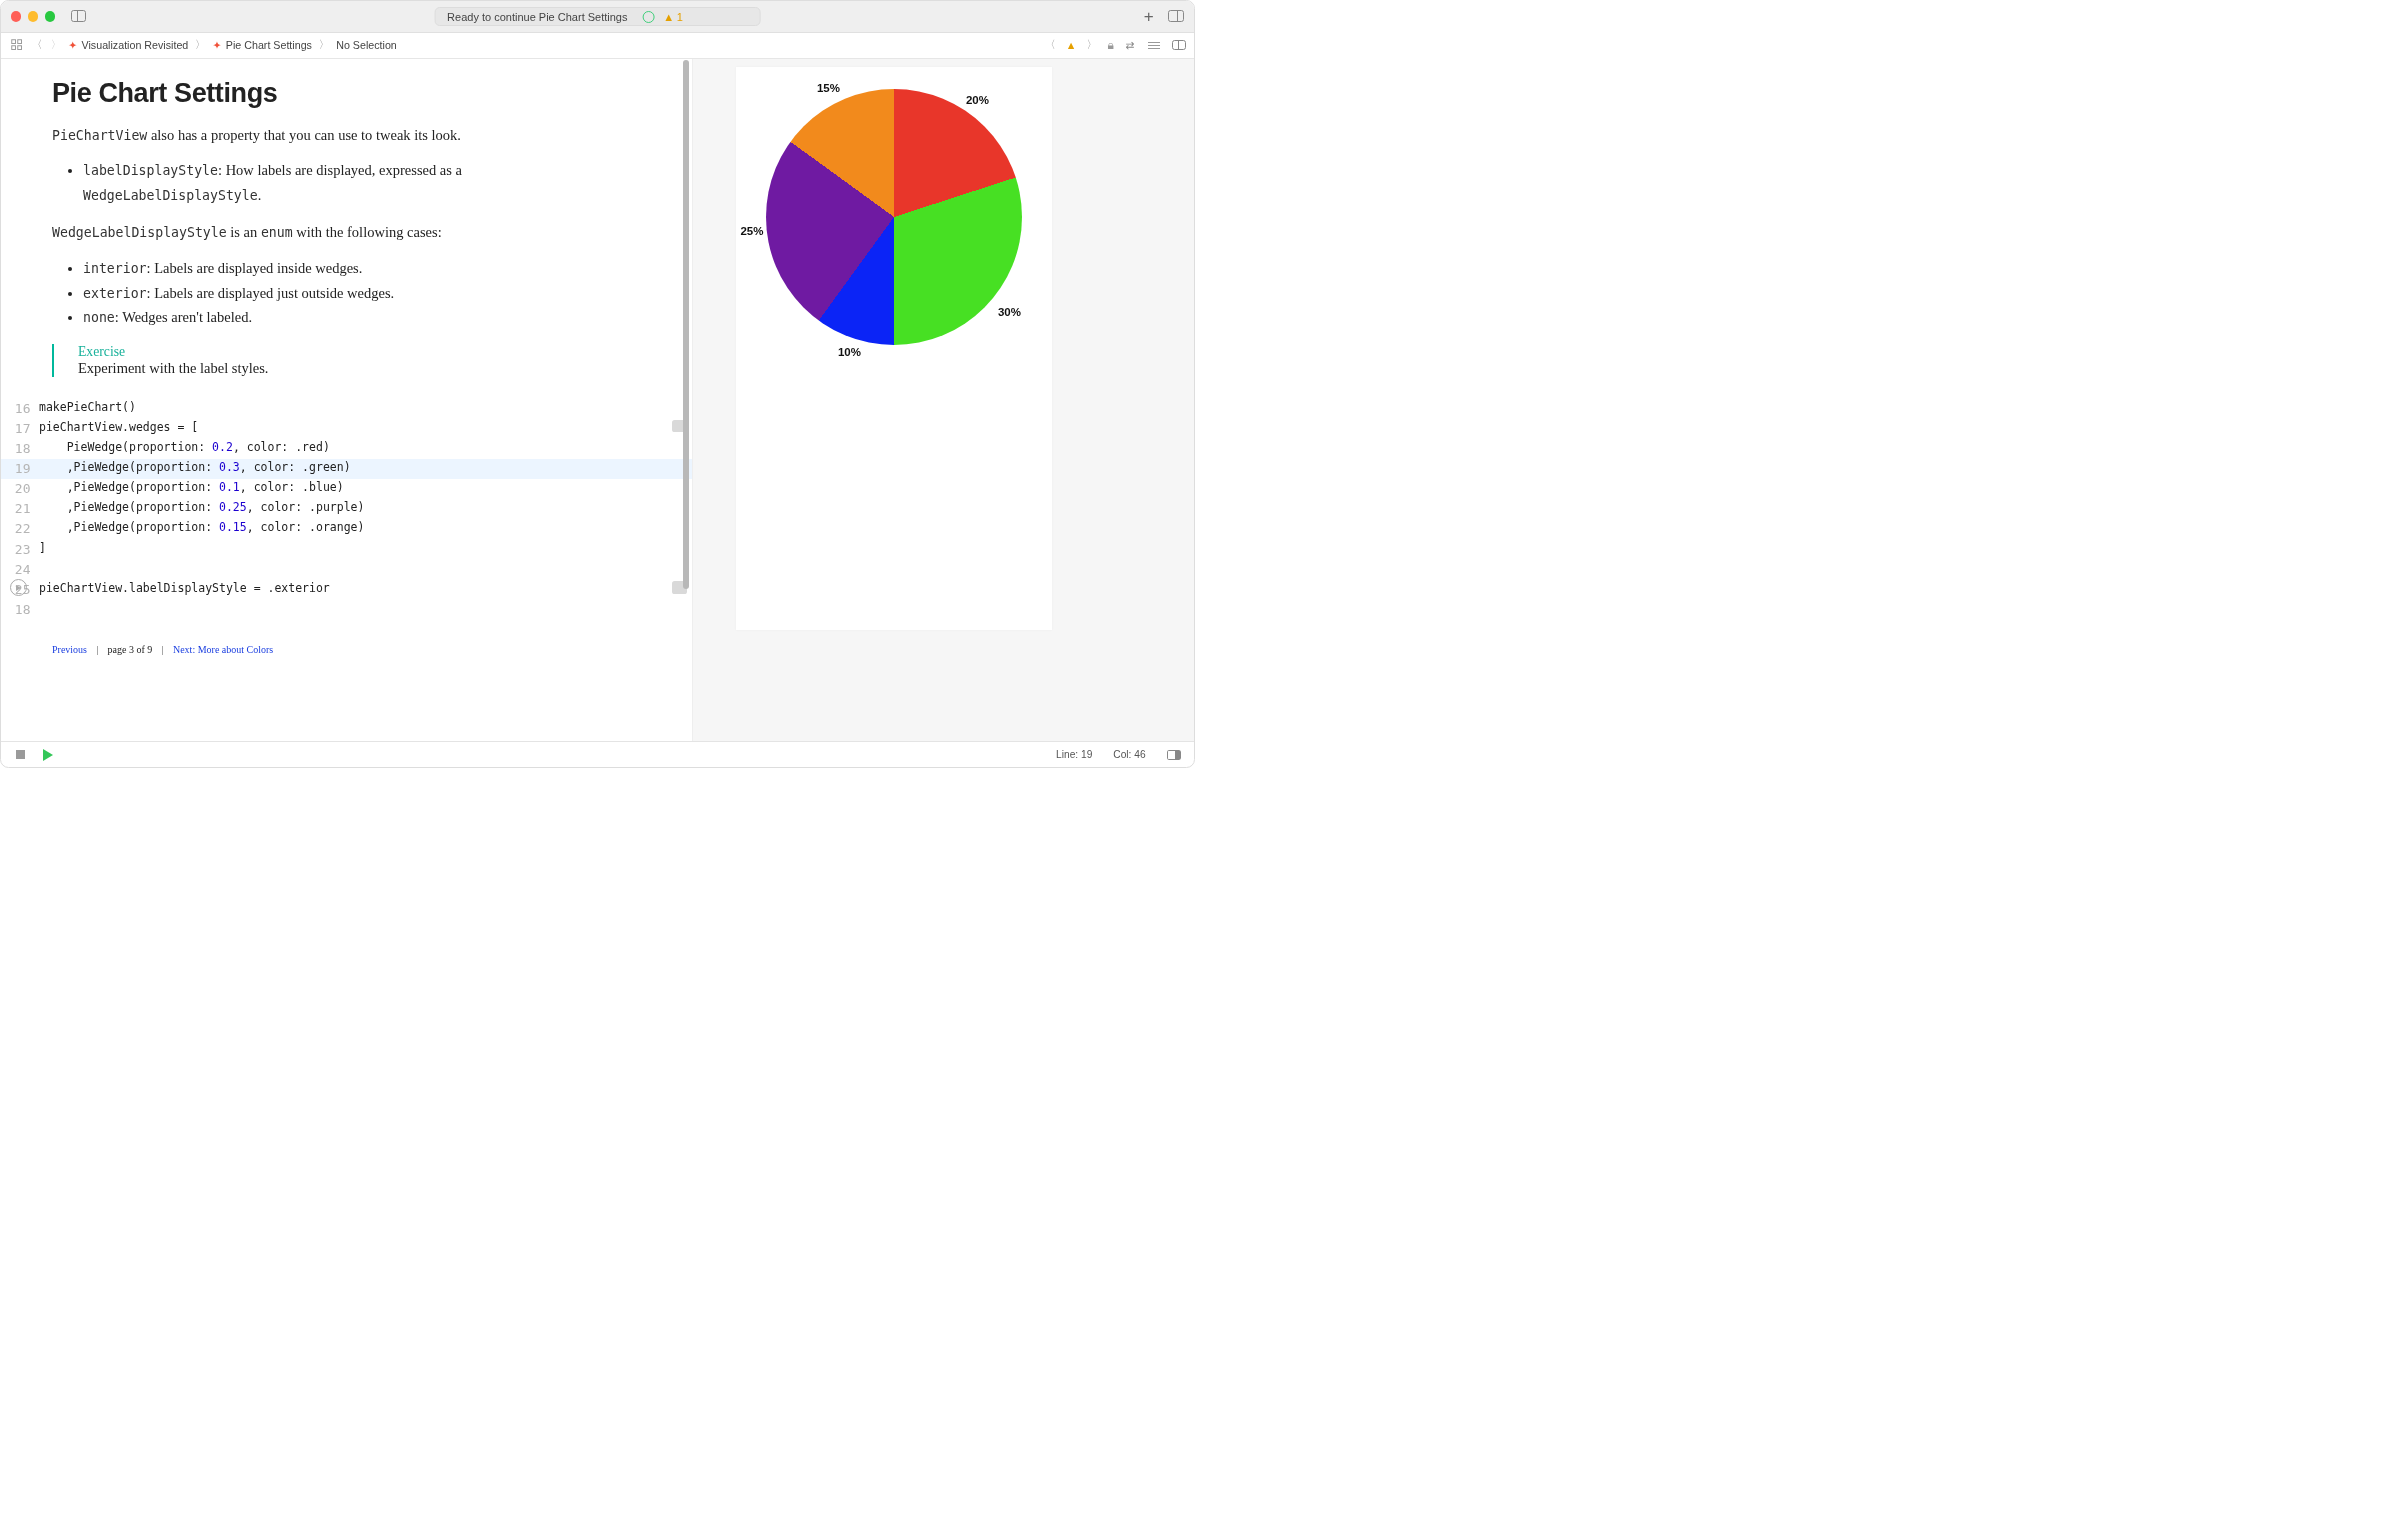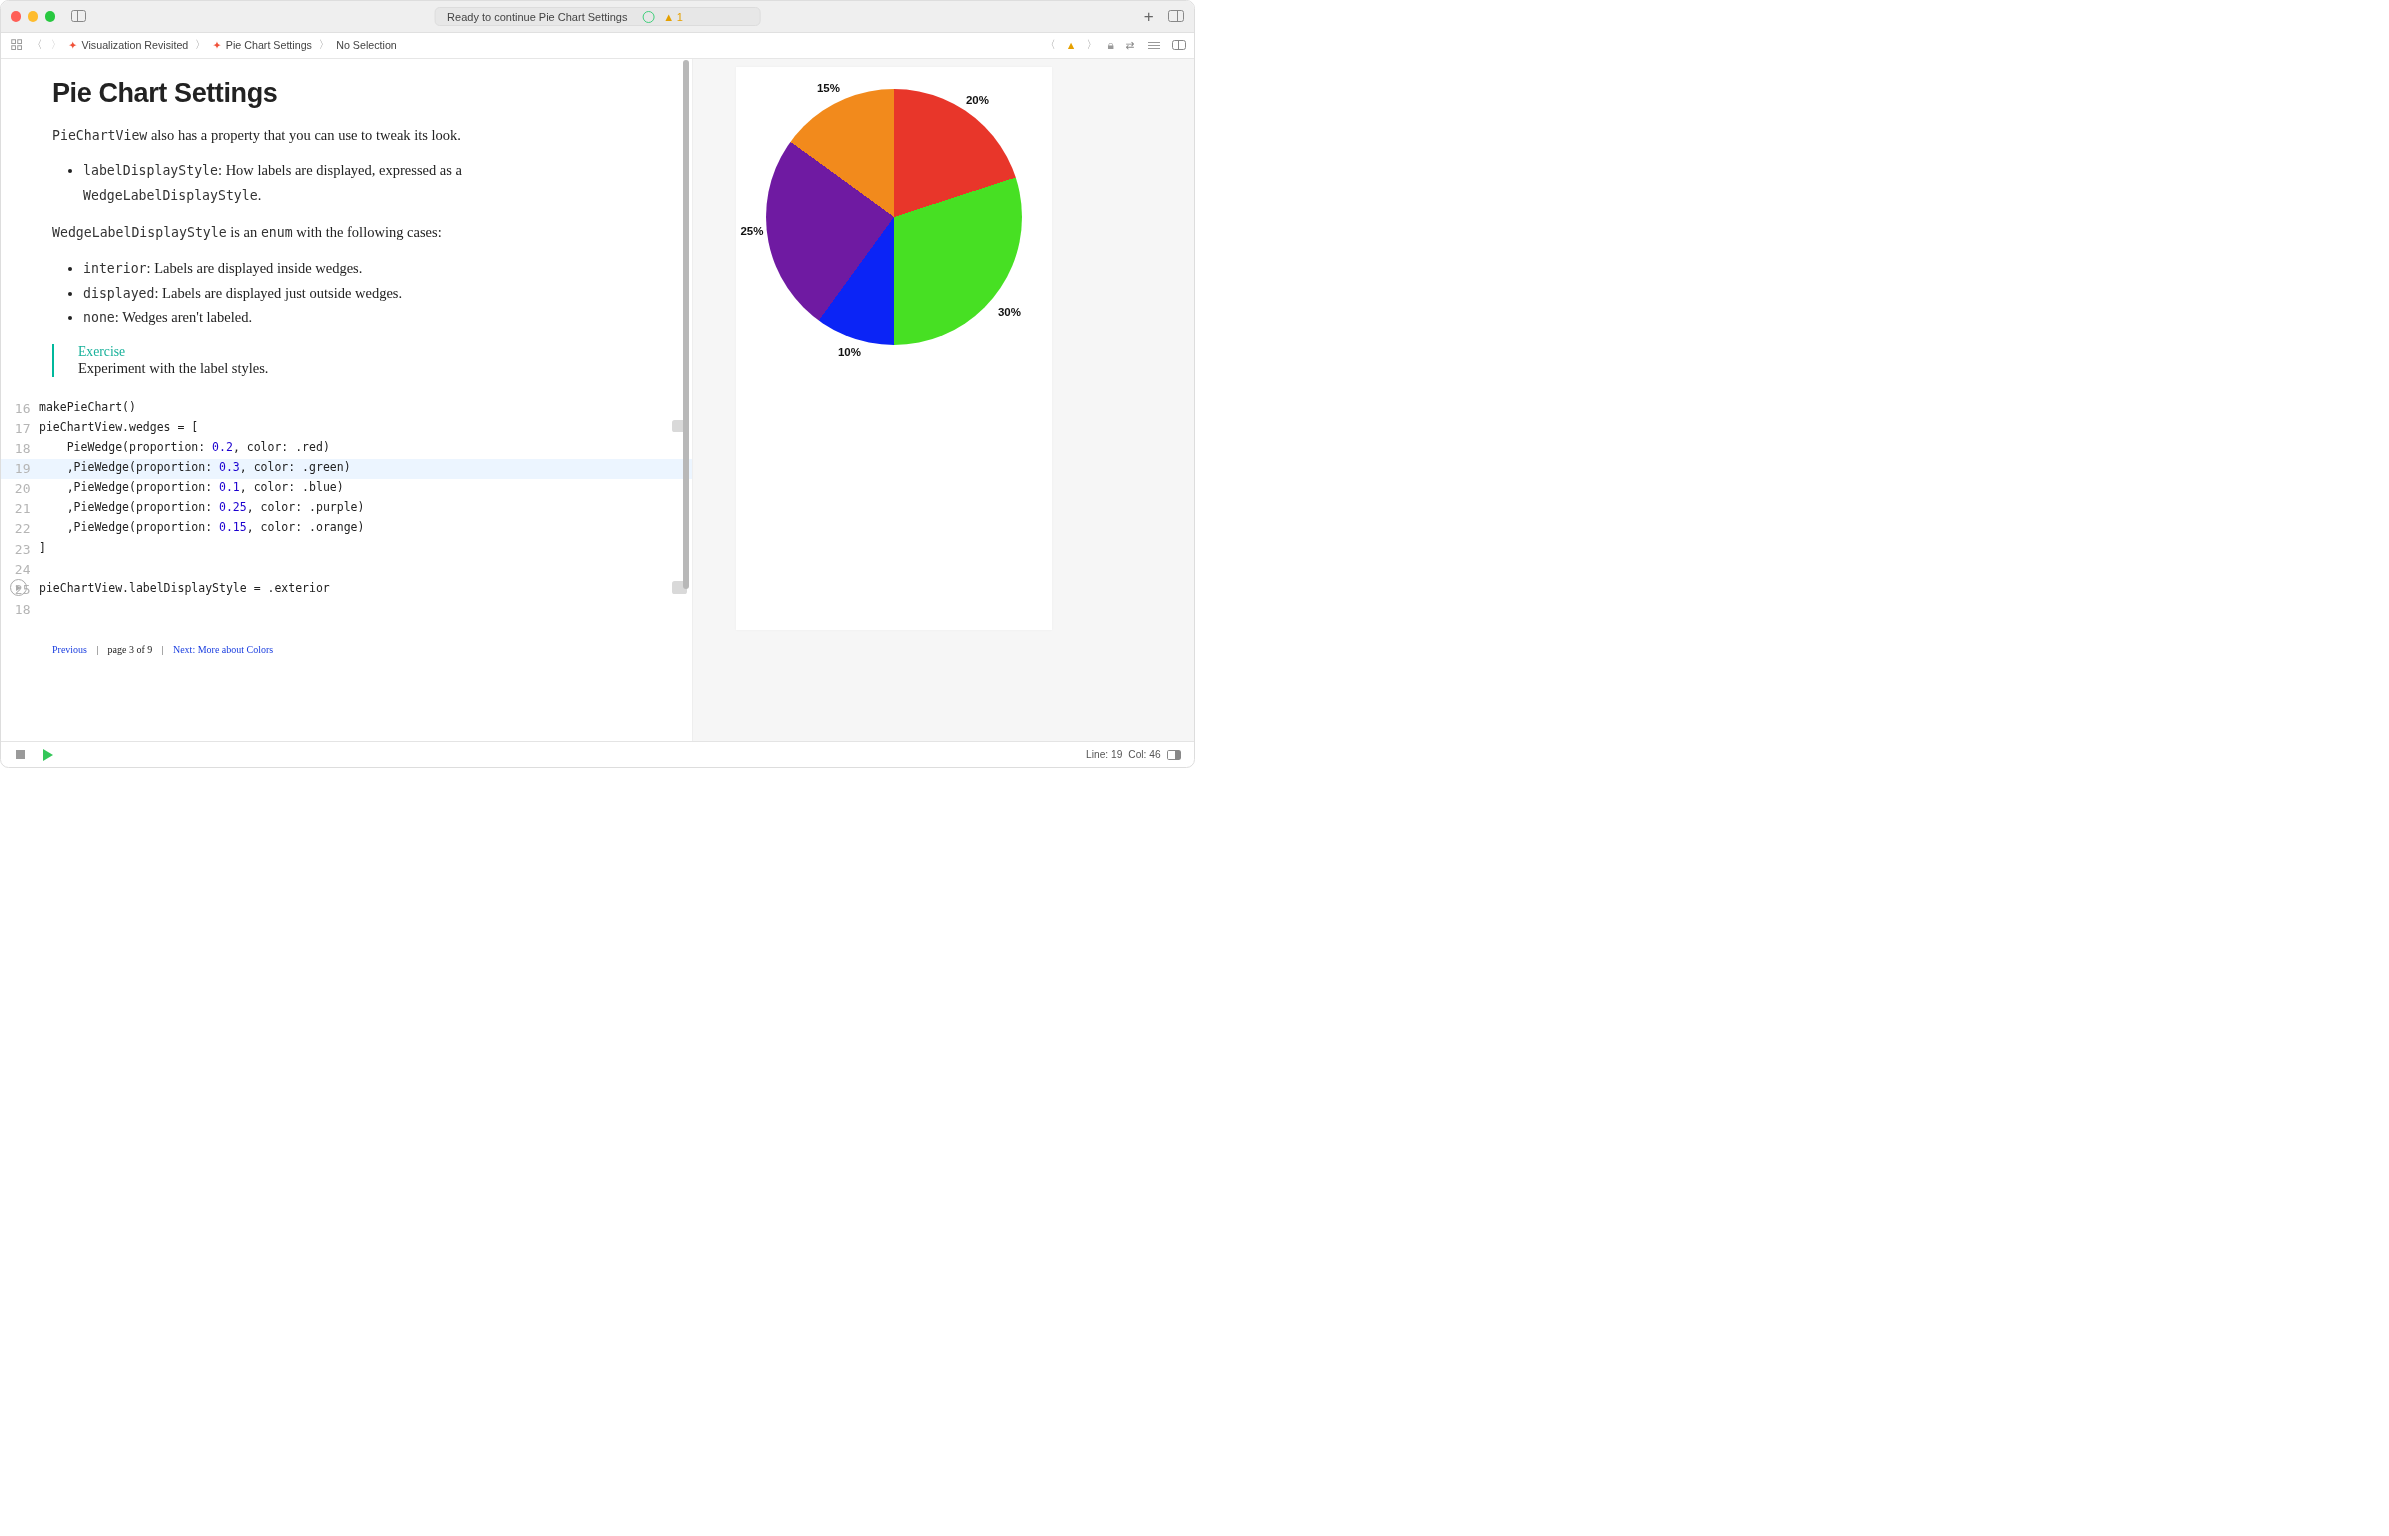--- a/index.html
+++ b/index.html
@@ -61,21 +61,21 @@
 .num{color:#1c00cf;}
 .inline-result { position:absolute; right:5.1px; top:0.9px; width:14.5px; height:12.8px; background:#d9d9d9; border-radius:2.6px;}
 
 
 .pie-wrap{ position:relative; width:256px; height:256px; margin:12px auto 0 auto;}
 .pie { width:256px; height:256px; border-radius:50%; }
 .pl{position:absolute; font-size:11.5px; font-weight:700; color:#111; font-family:-apple-system, Arial, sans-serif;}
 
 
 .debug-bar{ height:25.6px; border-top:0.9px solid #e4e4e4; display:flex; align-items:center; padding:0 12px; gap:12px; font-size:10.2px; color:#555;}
-.debug-bar .status{margin-left:auto; display:flex; align-items:center; gap:6px;}
+.debug-bar .status{margin-left:auto; display:flex; align-items:center; gap:21px;}
 .run-gutter{position:absolute; left:8.5px; bottom:145px; width:19px; cursor:pointer;}
 .play-circle{width:17px;height:17px;border:1.3px solid #aaa;border-radius:50%;display:flex;align-items:center;justify-content:center;}
 .play-circle .tri{width:0;height:0;border-left:5.1px solid #aaa;border-top:3.4px solid transparent;border-bottom:3.4px solid transparent;margin-left:1.7px;}
 .sq-stop{width:9.4px;height:9.4px;background:#9a9a9a;}
 .tri-play{width:0;height:0;border-left:10.2px solid #34c759;border-top:6px solid transparent;border-bottom:6px solid transparent;}
 .mini-sidebar-icon{width:13.7px;height:10.2px;border:1.1px solid #888;border-radius:1.7px;position:relative;}
 .mini-sidebar-icon::before{content:"";position:absolute;right:0;top:0;bottom:0;width:4.3px;border-left:1.1px solid #888;background:#888;}
 .lock-icon{font-size:12px;color:#999;}
 .lines-icon{display:inline-block; width:12px;}
 .lines-icon span{display:block;height:1.3px;background:#999;margin:1.7px 0;}
@@ -165,21 +165,21 @@
         <ul>
           <li>
             <code>labelDisplayStyle</code><span>: How labels are displayed, expressed as a </span><code>WedgeLabelDisplayStyle</code><span>.</span>
           </li>
         </ul>
         <p>
           <code>WedgeLabelDisplayStyle</code><span> is an </span><code>enum</code><span> with the following cases:</span>
         </p>
         <ul>
           <li><code>interior</code><span>: Labels are displayed inside wedges.</span></li>
-          <li><code>displayed</code><span>: Labels are displayed just outside wedges.</span></li>
+          <li><code>exterior</code><span>: Labels are displayed just outside wedges.</span></li>
           <li><code>none</code><span>: Wedges aren't labeled.</span></li>
         </ul>
         <div class="callout">
           <div class="ex">Exercise</div>
           <div style="font-size:14.5px;">Experiment with the label styles.</div>
         </div>
       </div>
 
       <div class="code" id="code-block">
           <div class="code-row">

